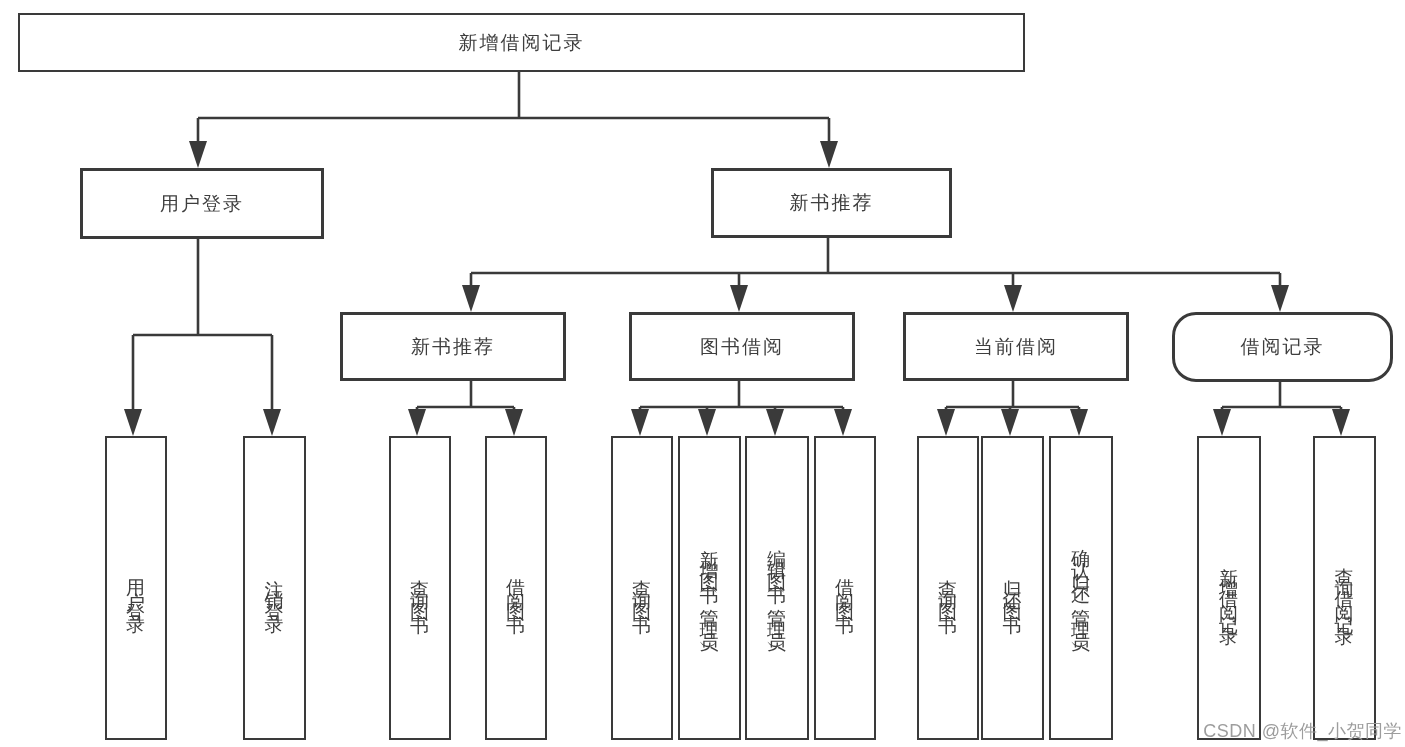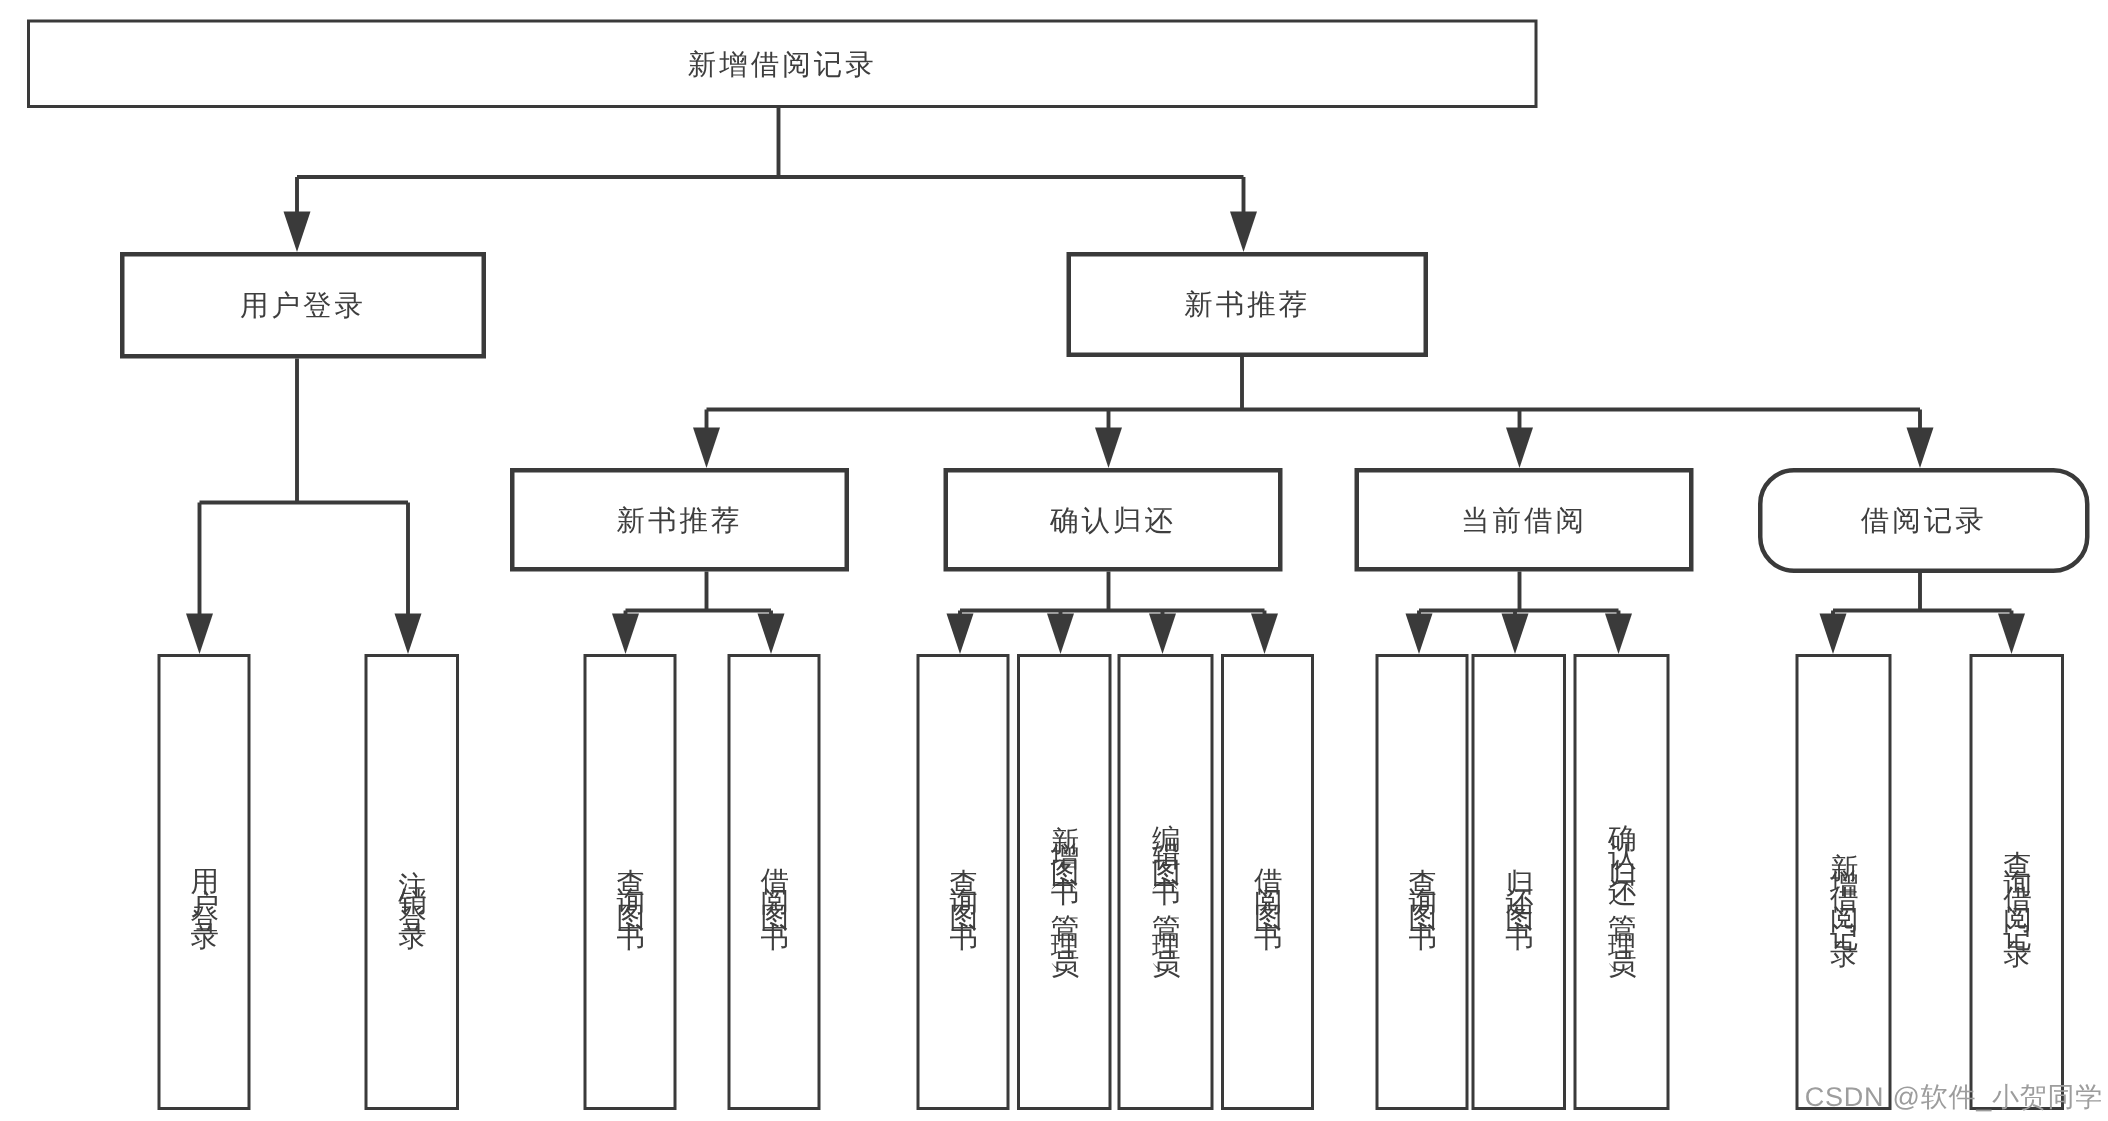--- a/index.html
+++ b/index.html
@@ -135,21 +135,21 @@
       <path d="M1341,436 L1332,409 L1350,409 Z" stroke="none"></path>
     </g>
   </svg>
 
   <div class="node root" style="left:18px; top:13px; width:1003px; height:55px;">新增借阅记录</div>
 
   <div class="node" style="left:80px; top:168px; width:238px; height:65px;">用户登录</div>
   <div class="node" style="left:711px; top:168px; width:235px; height:64px;">新书推荐</div>
 
   <div class="node" style="left:340px; top:312px; width:220px; height:63px;">新书推荐</div>
-  <div class="node" style="left:629px; top:312px; width:220px; height:63px;">确认归还</div>
+  <div class="node" style="left:629px; top:312px; width:220px; height:63px;">图书借阅</div>
   <div class="node" style="left:903px; top:312px; width:220px; height:63px;">当前借阅</div>
   <div class="node" style="left:1172px; top:312px; width:215px; height:64px;border-radius:24px;">借阅记录</div>
 
   <div class="leaf" style="left:105px; top:436px; width:58px; height:300px;">
     <span>用户登录</span>
   </div>
   <div class="leaf" style="left:243px; top:436px; width:59px; height:300px;">
     <span>注销登录</span>
   </div>
 

